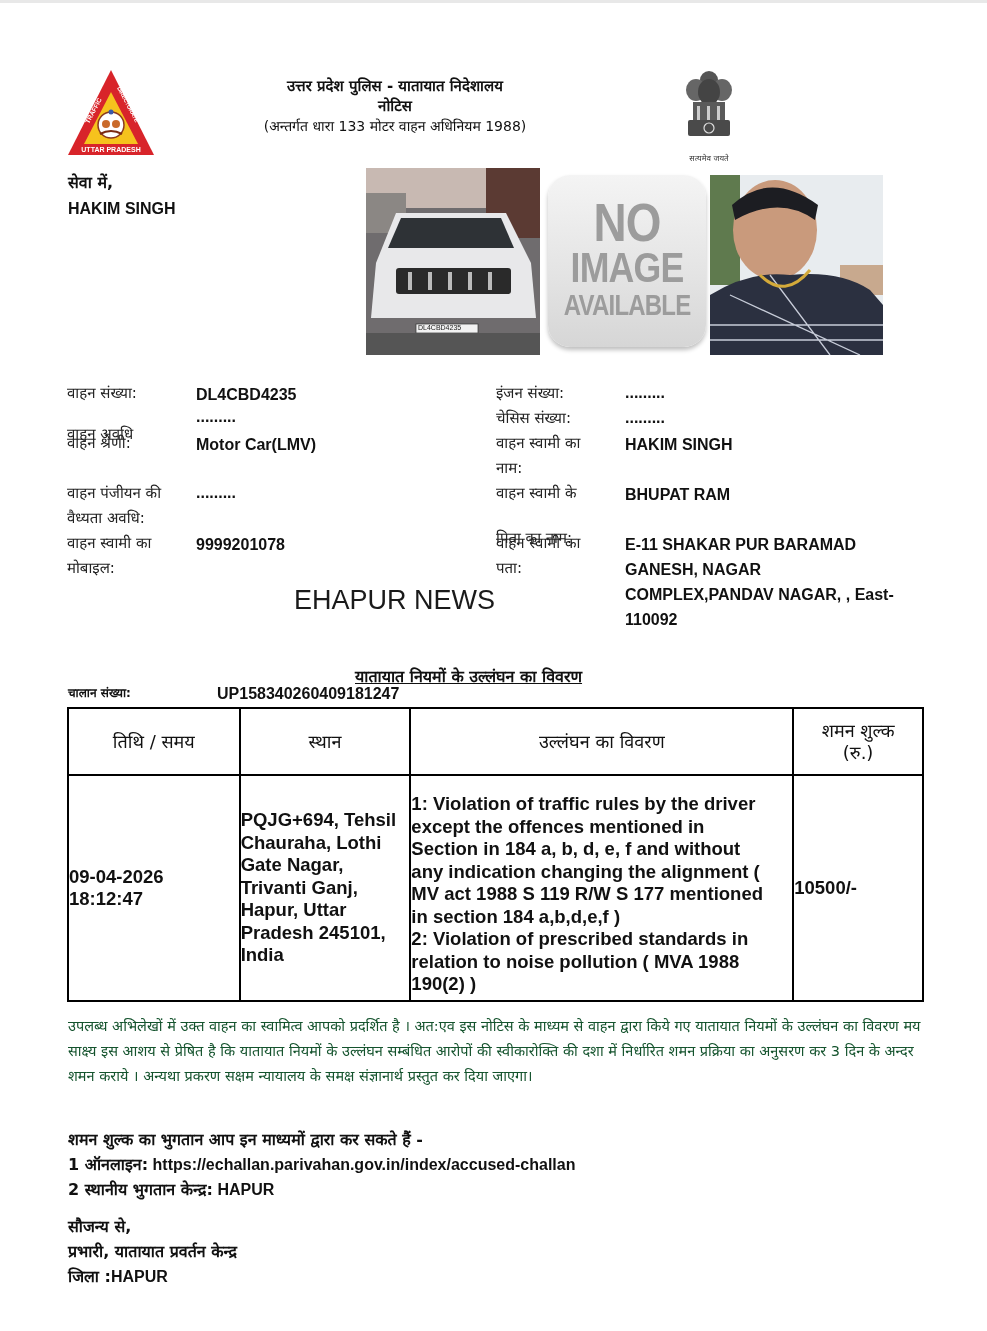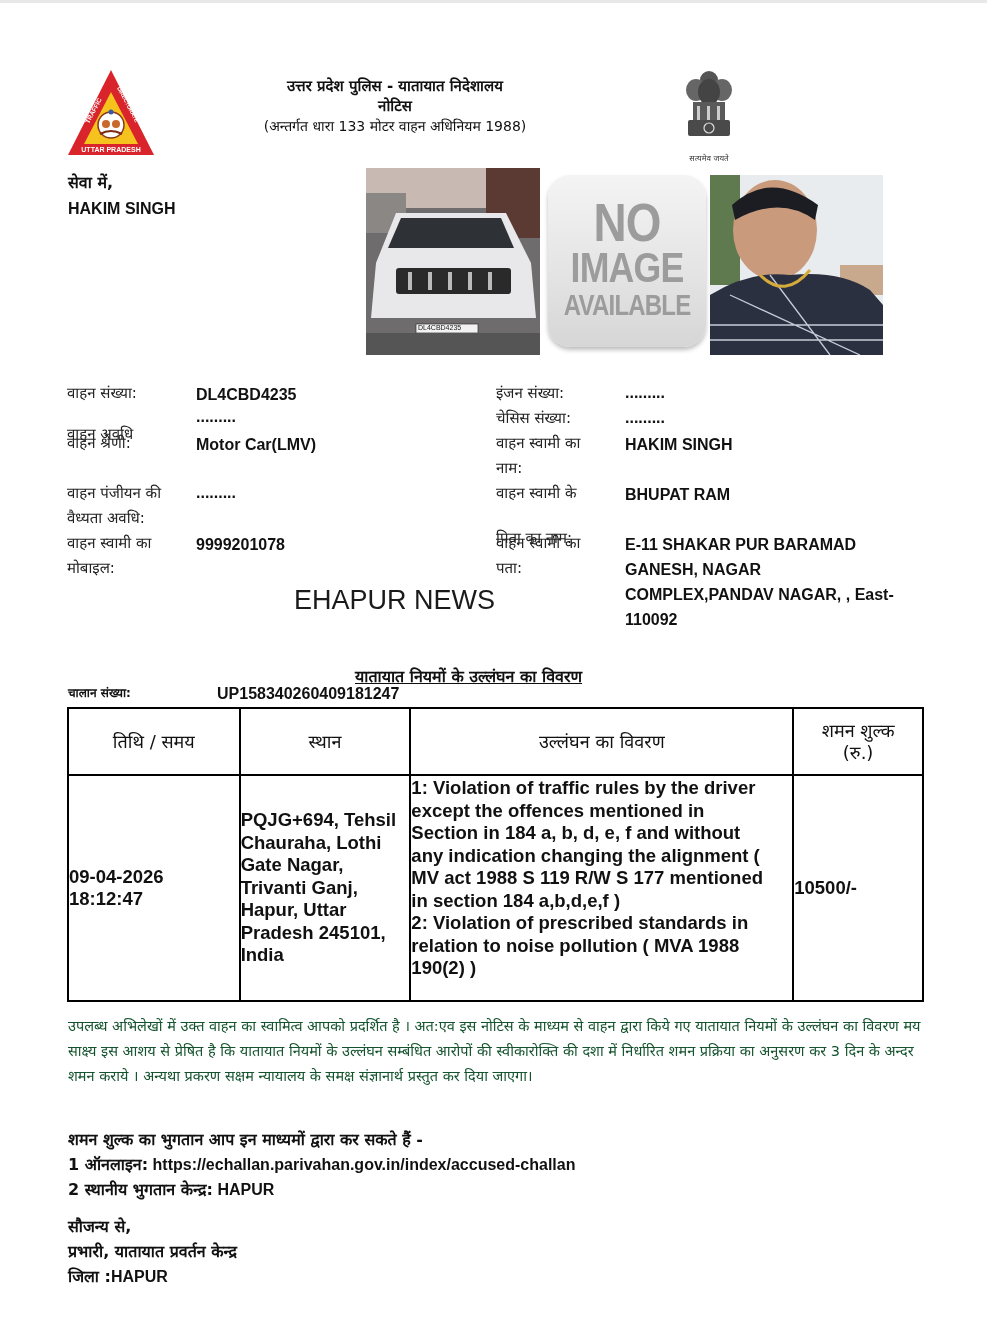--- a/index.html
+++ b/index.html
@@ -211,21 +211,21 @@
       </td>
       <td class="c2">
         <div>PQJG+694, Tehsil</div>
         <div>Chauraha, Lothi</div>
         <div>Gate Nagar,</div>
         <div>Trivanti Ganj,</div>
         <div>Hapur, Uttar</div>
         <div>Pradesh 245101,</div>
         <div>India</div>
       </td>
-      <td class="c3" style="vertical-align:top;padding-top:1px;">
+      <td class="c3" style="vertical-align:top;padding-top:17px;">
         <div>1: Violation of traffic rules by the driver</div>
         <div>except the offences mentioned in</div>
         <div>Section in 184 a, b, d, e, f and without</div>
         <div>any indication changing the alignment (</div>
         <div>MV act 1988 S 119 R/W S 177 mentioned</div>
         <div>in section 184 a,b,d,e,f )</div>
         <div>2: Violation of prescribed standards in</div>
         <div>relation to noise pollution ( MVA 1988</div>
         <div>190(2) )</div>
       </td>

